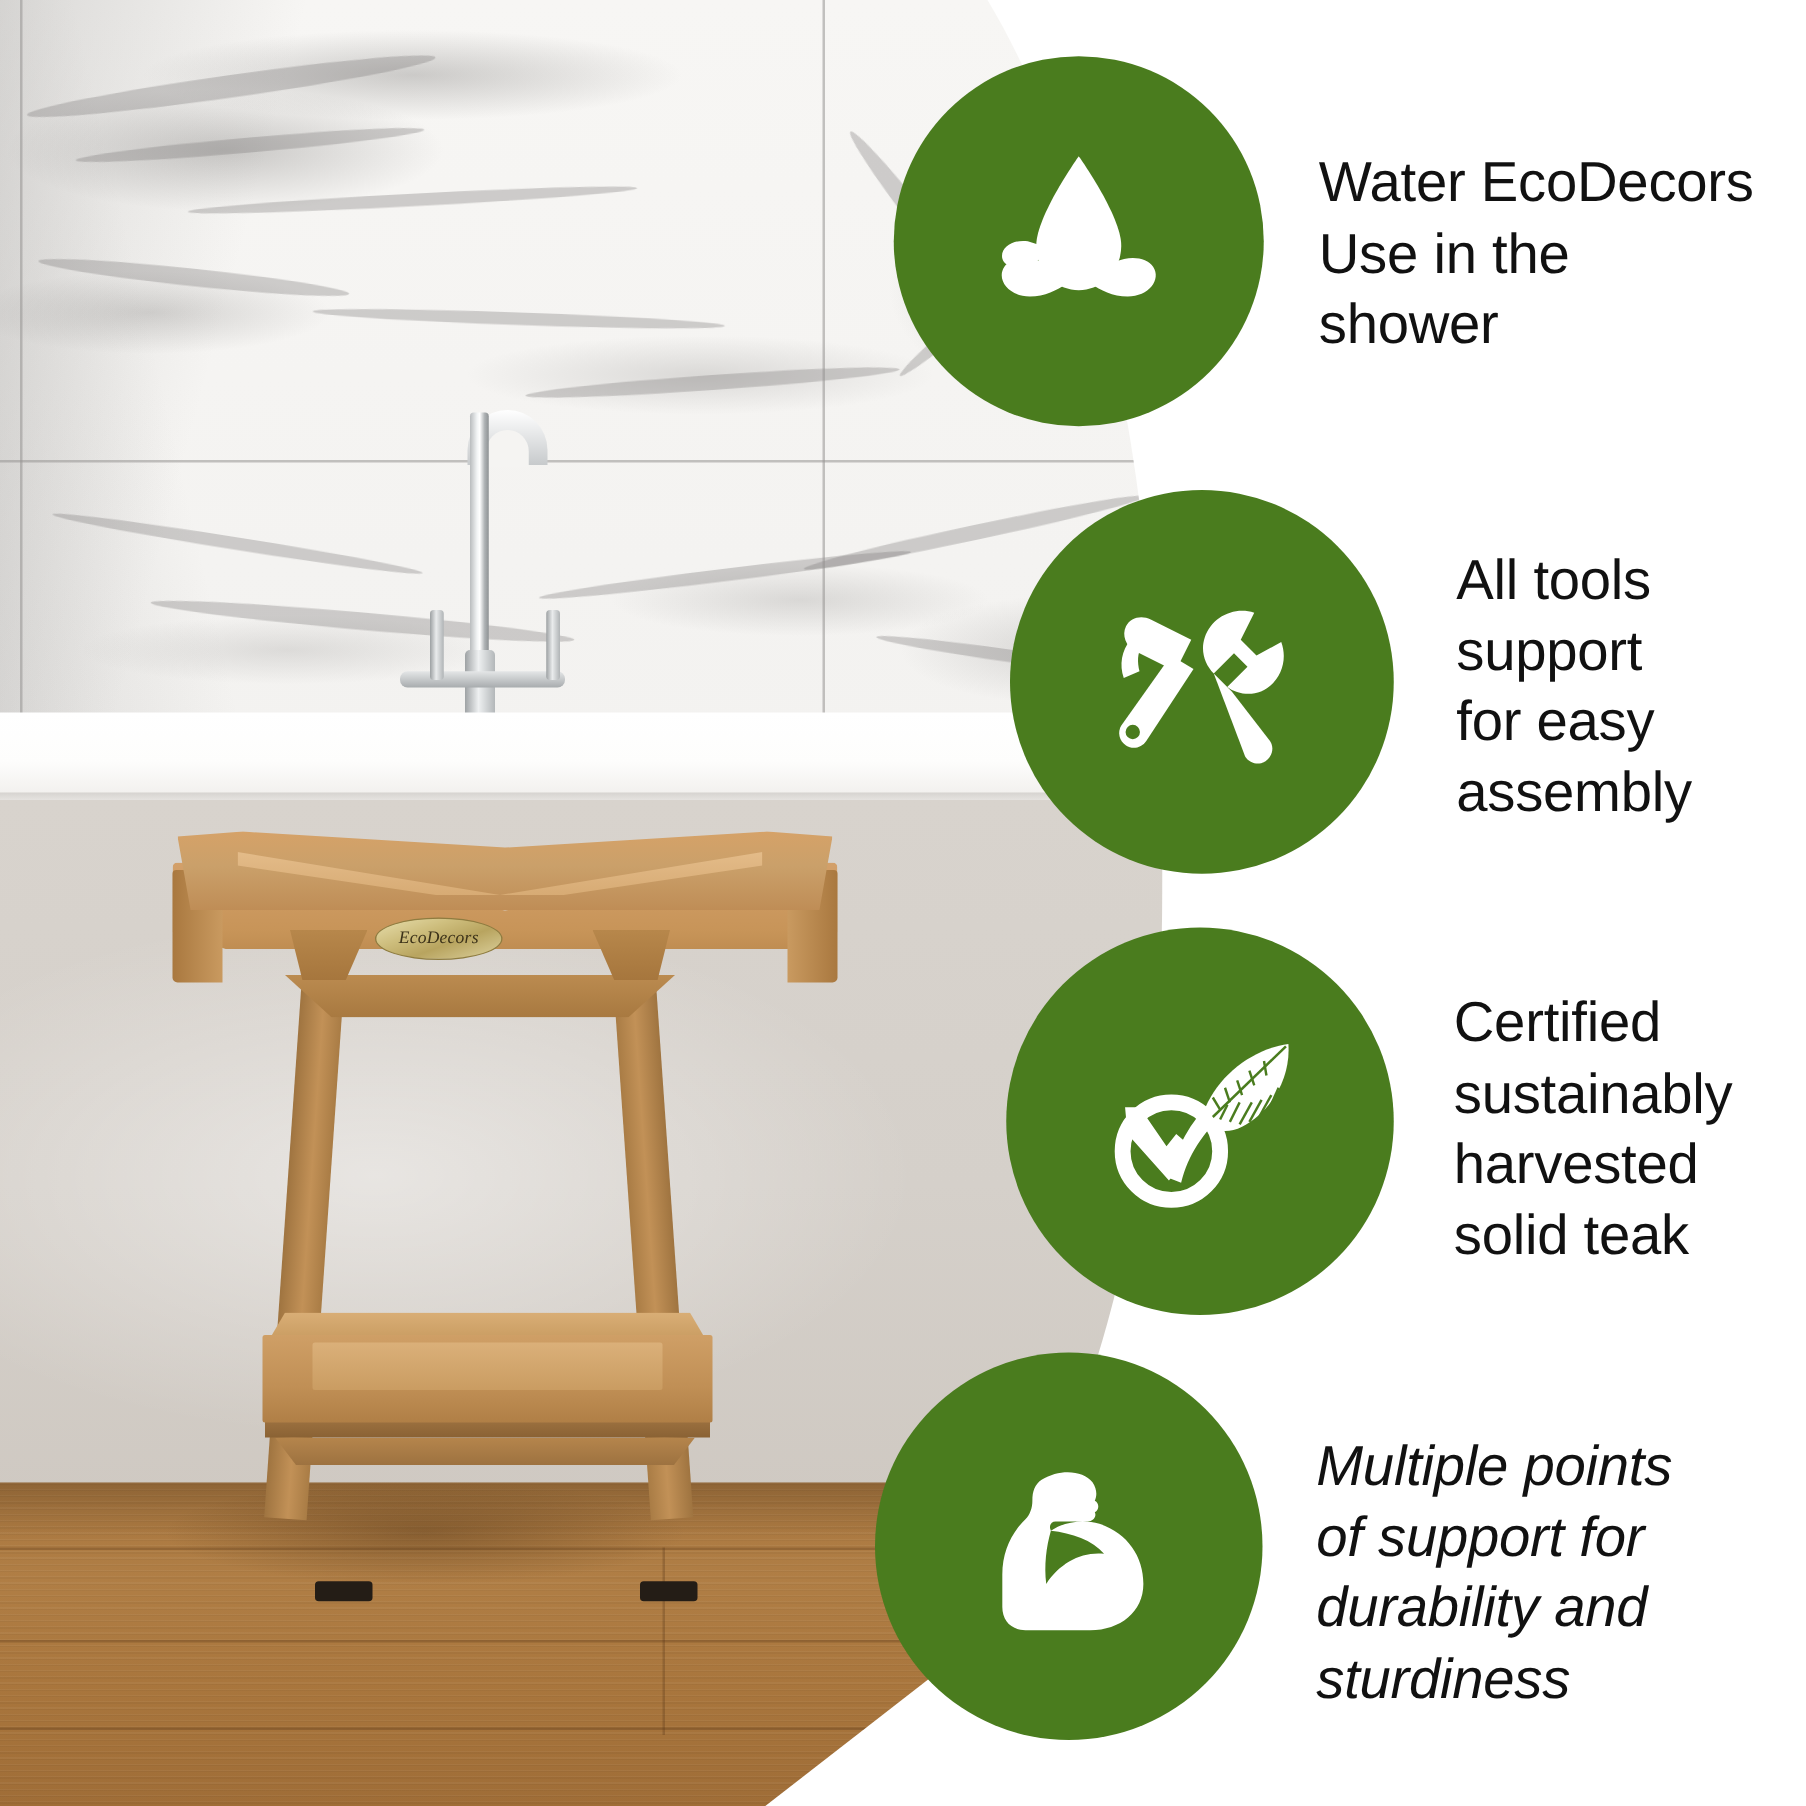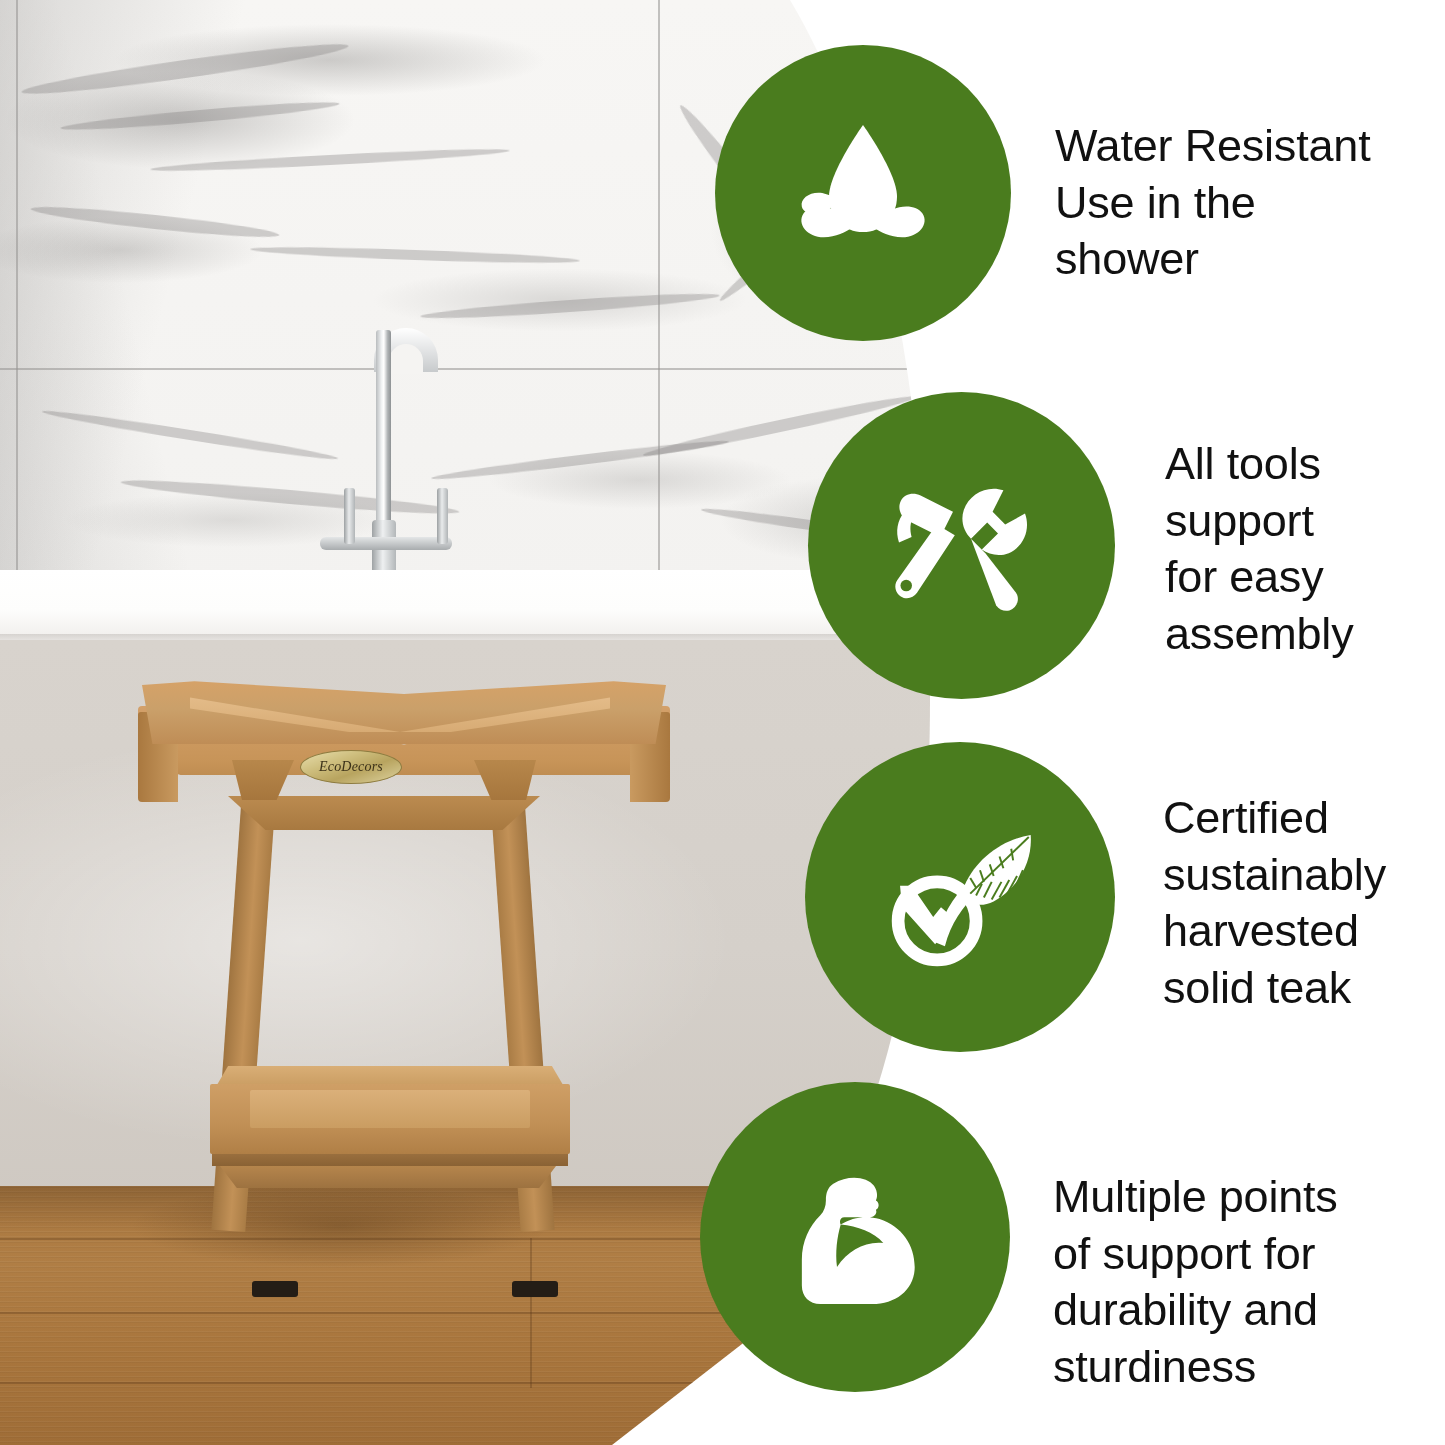--- a/index.html
+++ b/index.html
@@ -117,21 +117,21 @@
     position: absolute;
     background: rgba(85,54,22,0.30);
     height: 2px;
   }
   #floor-shadow {
     left: 60px; top: 1186px; width: 560px; height: 110px;
     background: radial-gradient(ellipse 290px 58px at 280px 40px, rgba(70,44,18,0.35), rgba(70,44,18,0) 72%);
   }
 
   
-  #stool { position: absolute; left: 60px; top: 666px; width: 640px; height: 640px; }
+  #stool { position: absolute; left: 60px; top: 650px; width: 640px; height: 640px; }
   .wood { position: absolute; }
 
   #seat-top {
     left: 82px; top: 14px; width: 524px; height: 64px;
     background: linear-gradient(180deg,#d6a268 0%,#caa06a 45%,#bf8d56 100%);
     clip-path: polygon(2% 100%, 0% 8%, 10% 2%, 50% 22%, 90% 2%, 100% 8%, 98% 100%);
   }
   #seat-inlay {
     left: 130px; top: 24px; width: 420px; height: 42px;
     background: linear-gradient(180deg,#e8c190,#d9ad76);
@@ -239,21 +239,21 @@
   #circle-1 { left: 715px; top: 45px; width: 296px; height: 296px; }
   #text-1  { left: 1055px; top: 118px; width: 380px; }
   
   #circle-2 { left: 808px; top: 392px; width: 307px; height: 307px; }
   #text-2  { left: 1165px; top: 436px; width: 275px; }
   
   #circle-3 { left: 805px; top: 742px; width: 310px; height: 310px; }
   #text-3  { left: 1163px; top: 790px; width: 280px; }
   
   #circle-4 { left: 700px; top: 1082px; width: 310px; height: 310px; }
-  #text-4  { left: 1053px; top: 1169px; width: 390px; }
+  #text-4  { left: 1053px; top: 1145px; width: 390px; font-style: italic; }
 </style>
 </head>
 <body>
 
 <div id="stage">
 
   <div id="photo-panel">
 
     <div class="photo-layer" id="wall">
       <div class="marble-vein" style="left:20px;  top:60px;  width:330px; height:18px; transform:rotate(-8deg);"></div>
@@ -322,21 +322,21 @@
 
   <div class="feature">
     <div class="circle" id="circle-1" style="background:#4A7C1E">
       <svg width="170" height="170" viewBox="0 0 100 100" aria-hidden="true">
         <path fill="#FFFFFF" d="M50 10 C50 10 30 38 30 52 C30 64 39 73 50 73 C61 73 70 64 70 52 C70 38 50 10 50 10 Z"></path>
         <path fill="#FFFFFF" d="M26 50 C19 49 13 53 14 58 C15 63 23 63 29 60 C33 58 36 55 37 53 C34 53 30 51 26 50 Z"></path>
         <path fill="#FFFFFF" d="M40 66 C33 56 19 56 15 62 C11 68 17 76 27 76 C34 76 40 73 44 70 C42 69 41 68 40 66 Z"></path>
         <path fill="#FFFFFF" d="M60 66 C67 56 81 56 85 62 C89 68 83 76 73 76 C66 76 60 73 56 70 C58 69 59 68 60 66 Z"></path>
       </svg>
     </div>
-    <div class="feature-text" id="text-1">Water Resistant
+    <div class="feature-text" id="text-1">Water EcoDecors
 Use in the
 shower</div>
   </div>
 
   <div class="feature">
     <div class="circle" id="circle-2" style="background:#4A7C1E">
       <svg width="180" height="180" viewBox="0 0 100 100" aria-hidden="true">
 
         <g fill="#FFFFFF">
           <path d="M27 22 L45 31 L38 45 L20 36 C16 34 14 29 16 25 C18 21 23 20 27 22 Z"></path>

